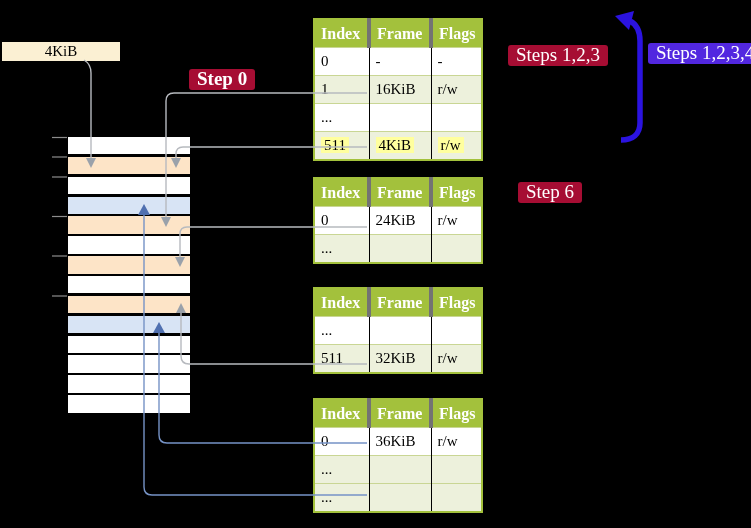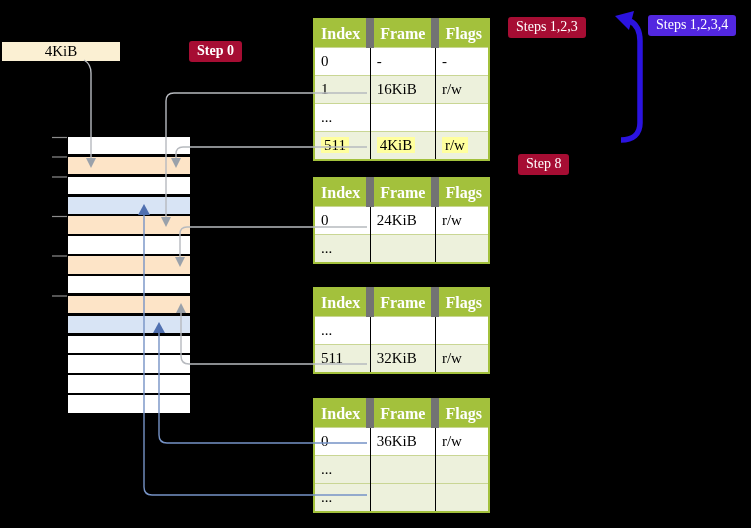--- a/index.html
+++ b/index.html
@@ -13,31 +13,31 @@
   .fill-white{background:#ffffff;}
   .fill-orange{background:#fde4c7;}
   .fill-blue{background:#d8e4f5;}
   
   .mem-label{
     position:absolute;left:2px;top:42px;width:118px;height:19px;
     background:#fbf0d3;color:#000;font-size:15px;line-height:19px;text-align:center;
   }
   
   .badge{
-    position:absolute;color:#fff;font-size:14px;line-height:18px;
-    padding:1px 8px 2px 8px;border-radius:3px;white-space:nowrap;
+    position:absolute;color:#fff;font-size:19px;line-height:18px;
+    padding:1px 8px 2px 8px;border-radius:3px;white-space:nowrap;margin-top:28px;
   }
   .badge-red{background:var(--badge-red,#a60d33);}
   .badge-violet{background:var(--badge-violet,#5227e0);}
   
   .pt{position:absolute;left:313px;}
   .pt table{border-collapse:collapse;background:#fff;border:2px solid var(--green,#a3c13c);table-layout:fixed;}
   .pt th{
     background:var(--green,#a3c13c);color:#fff;font-weight:bold;font-size:16px;
-    text-align:left;padding:0 6px;height:27px;border-right:8px solid #737373;
+    text-align:left;padding:0 6px;height:27px;border-right:4px solid #737373;
     font-family:"Liberation Serif","DejaVu Serif",serif;
   }
   .pt th:last-child{border-right:none;}
   .pt td{
     font-size:15px;color:#000;padding:0 6px;height:27px;
     border-right:1px solid #000;border-top:1px solid #c9d694;vertical-align:middle;
   }
   .pt td:last-child{border-right:none;}
   .pt tr.shaded td{background:#edf1dc;}
   .hl{background:var(--hl,#ffff9e);padding:0 3px;}
@@ -54,21 +54,21 @@
 </head>
 <body>
 
 <div class="stage">
 
   <div class="mem-label">4KiB</div>
 
   <div class="badge badge-red" style="left:189px;top:41px;font-weight:bold;">Step 0</div>
   <div class="badge badge-red" style="left:508px;top:17px;">Steps 1,2,3</div>
   <div class="badge badge-violet" style="left:648px;top:15px;">Steps 1,2,3,4</div>
-  <div class="badge badge-red" style="left:518px;top:154px;">Step 8</div>
+  <div class="badge badge-red" style="left:518px;top:154px;">Step 6</div>
 
   <div class="mem-col" id="memcol">
       <div class="mem-row fill-white" style="top: 0px; height: 17.46px;"></div>
       <div class="mem-row fill-orange" style="top: 19.86px; height: 17.46px;"></div>
       <div class="mem-row fill-white" style="top: 39.71px; height: 17.46px;"></div>
       <div class="mem-row fill-blue" style="top: 59.57px; height: 17.46px;"></div>
       <div class="mem-row fill-orange" style="top: 79.43px; height: 17.46px;"></div>
       <div class="mem-row fill-white" style="top: 99.29px; height: 17.46px;"></div>
       <div class="mem-row fill-orange" style="top: 119.14px; height: 17.46px;"></div>
       <div class="mem-row fill-white" style="top: 139px; height: 17.46px;"></div>

